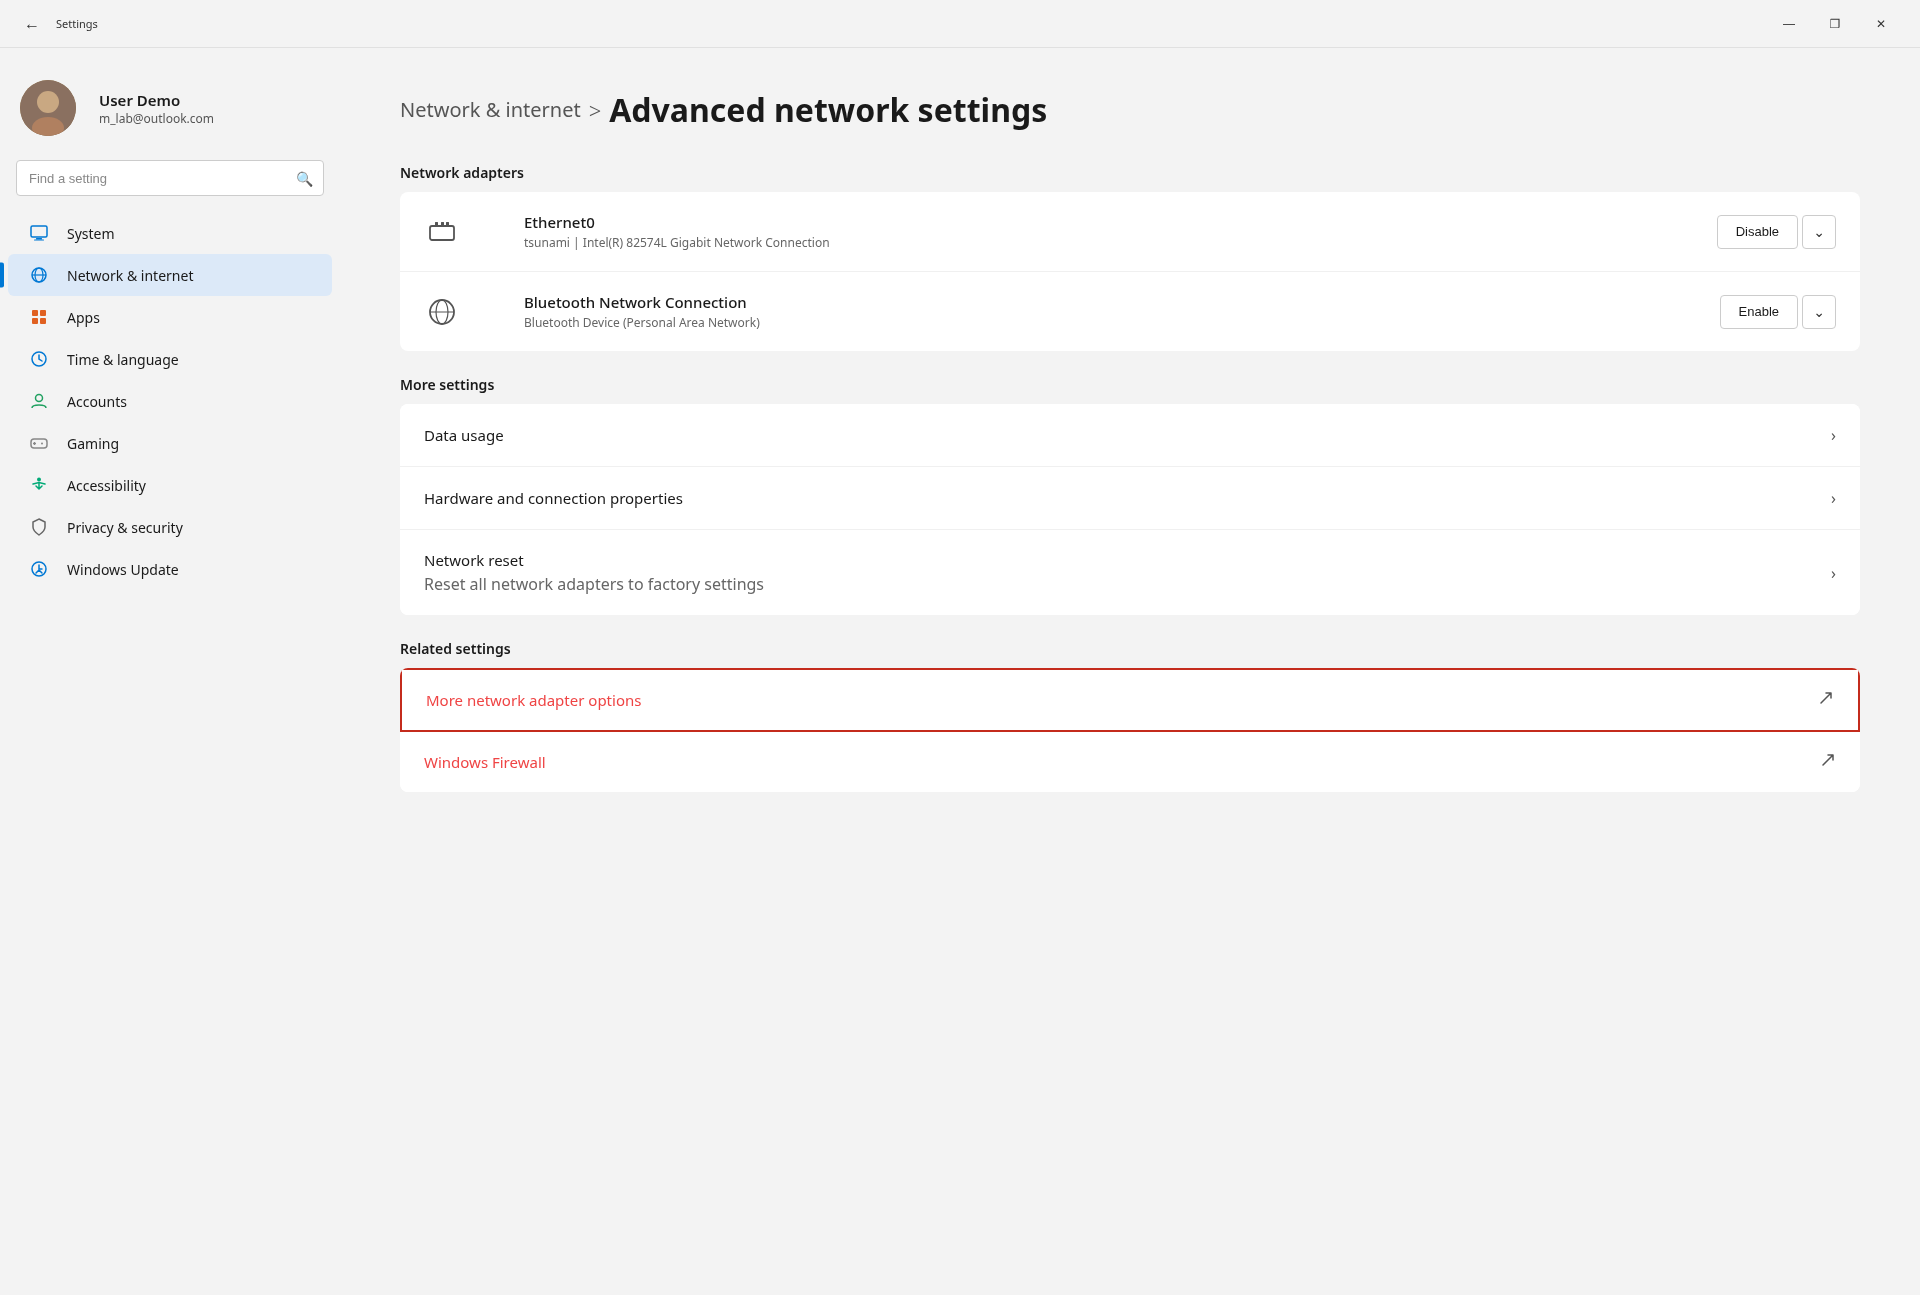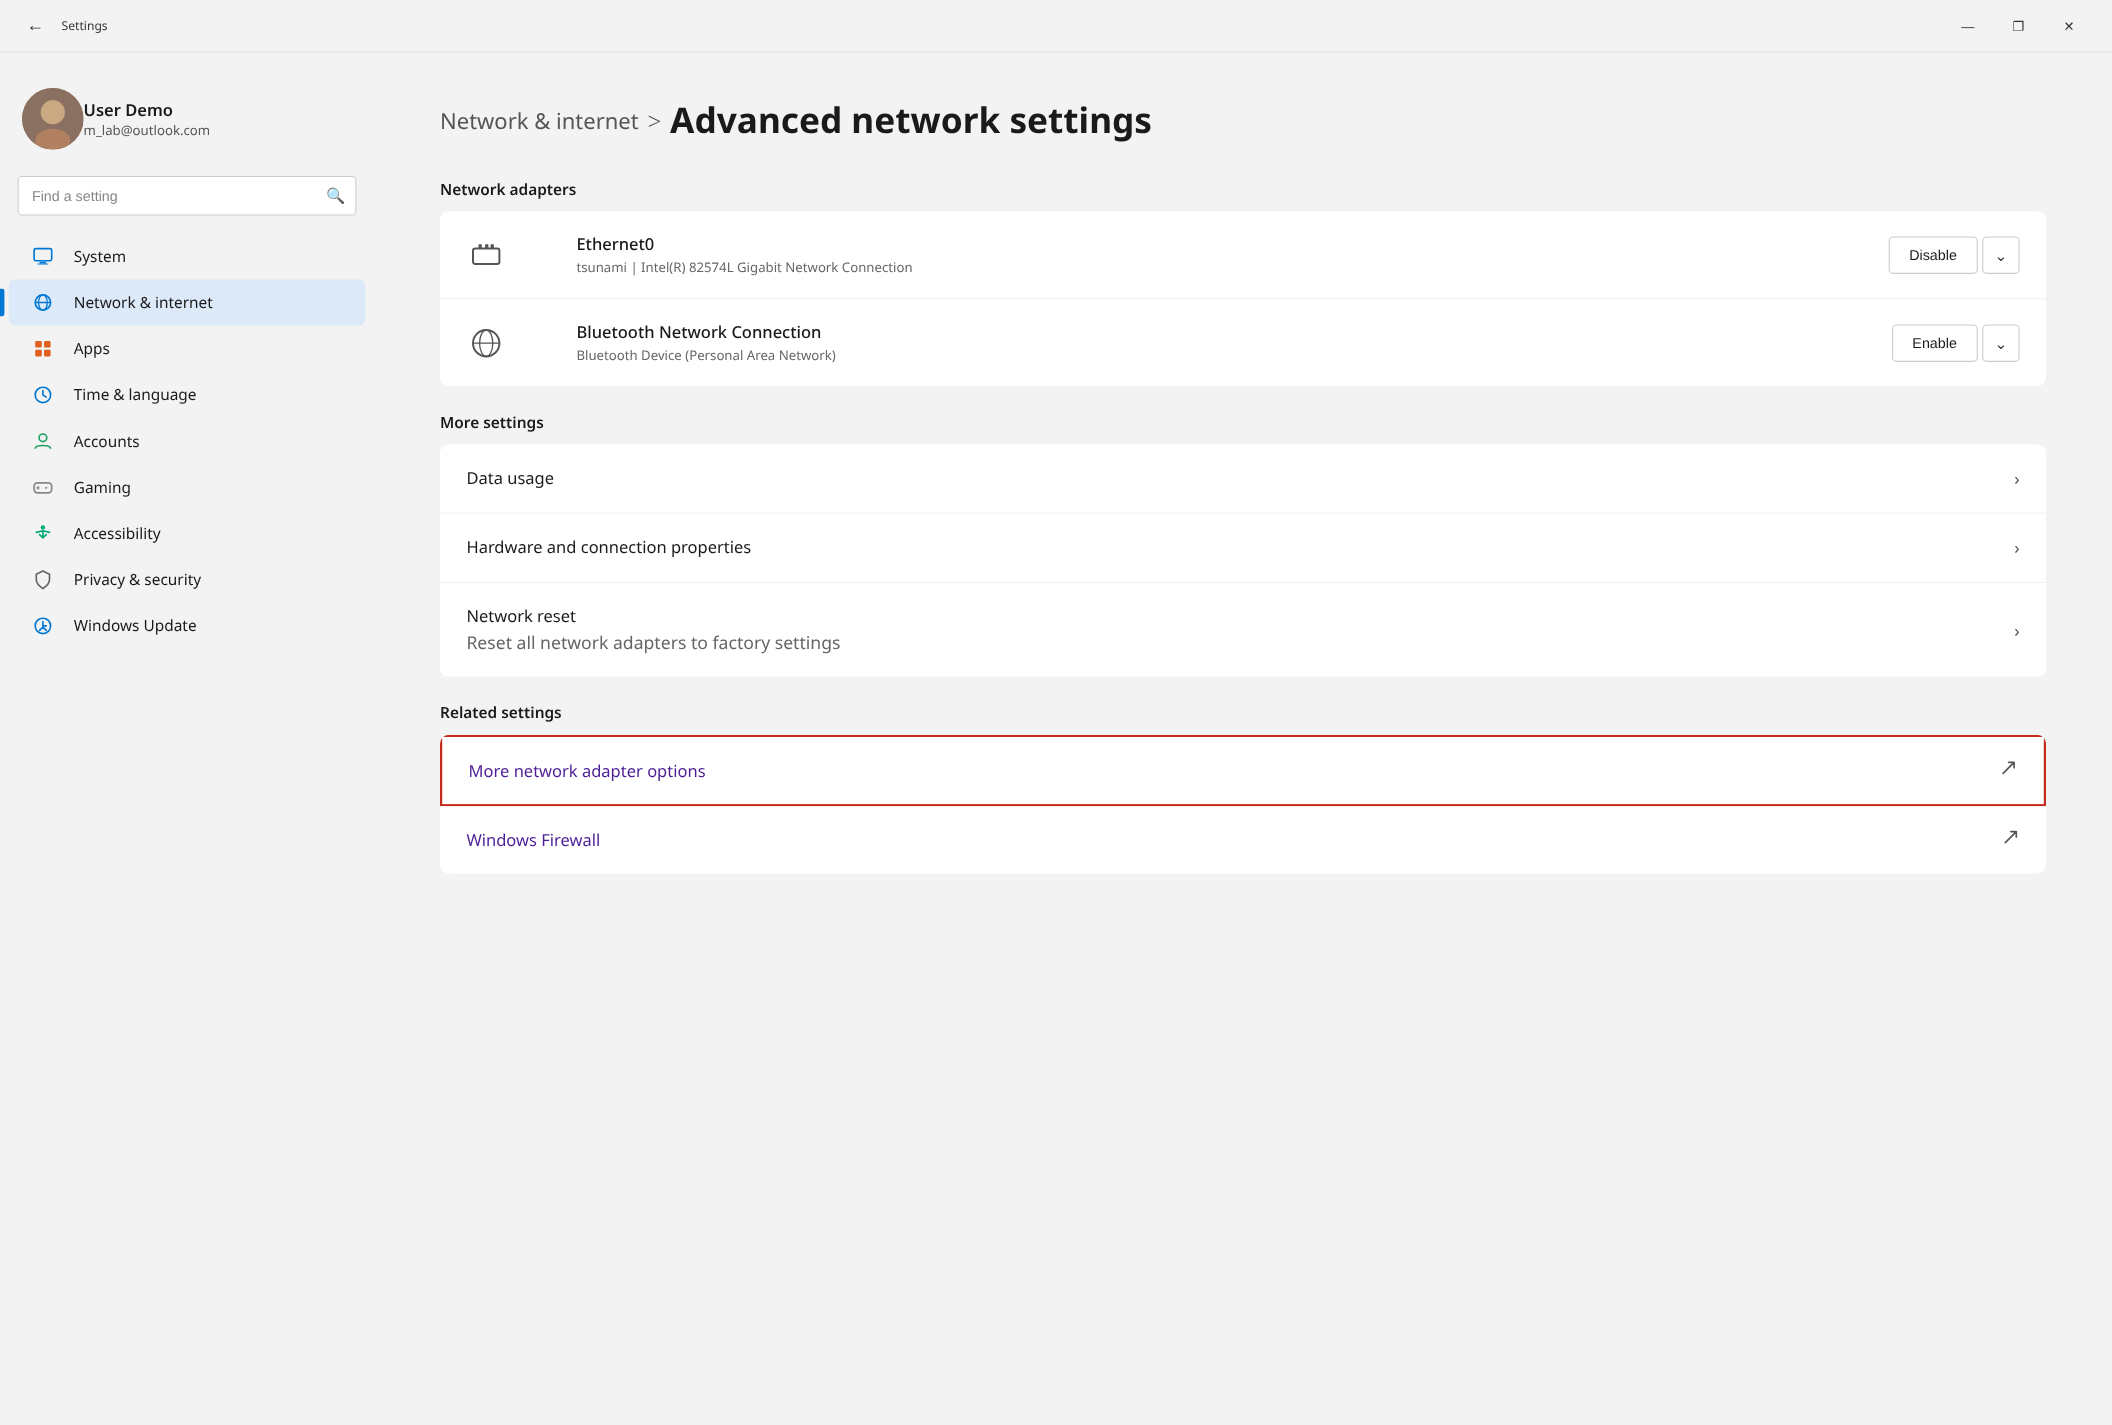--- a/index.html
+++ b/index.html
@@ -69,21 +69,21 @@
       background: #f3f3f3;
       display: flex;
       flex-direction: column;
       padding: 16px 0;
       overflow-y: auto;
     }
 
     .user-profile {
       display: flex;
       align-items: center;
-      gap: 0;
+      gap: 23px;
       padding: 16px 20px 24px 20px;
     }
     .avatar {
       width: 56px; height: 56px;
       border-radius: 50%;
       background: #8B7355;
       display: flex; align-items: center; justify-content: center;
       font-size: 28px;
       overflow: hidden;
       flex-shrink: 0;
@@ -272,21 +272,21 @@
 
     .related-row {
       display: flex;
       align-items: center;
       padding: 20px 24px;
       border-bottom: 1px solid #f0f0f0;
       cursor: pointer;
       background: white;
     }
     .related-row:last-child { border-bottom: none; }
-    .related-row-title { flex: 1; font-size: 15px; color: #4c1d95; }
+    .related-row-title { flex: 1; font-size: 15px; color: #ef4444; }
     .related-row-icon { font-size: 14px; color: #555; }
 
     .highlighted-card {
       border: 2.5px solid #c42b1c !important;
     }
   </style>
 </head>
 <body>
 
 <div class="title-bar">

